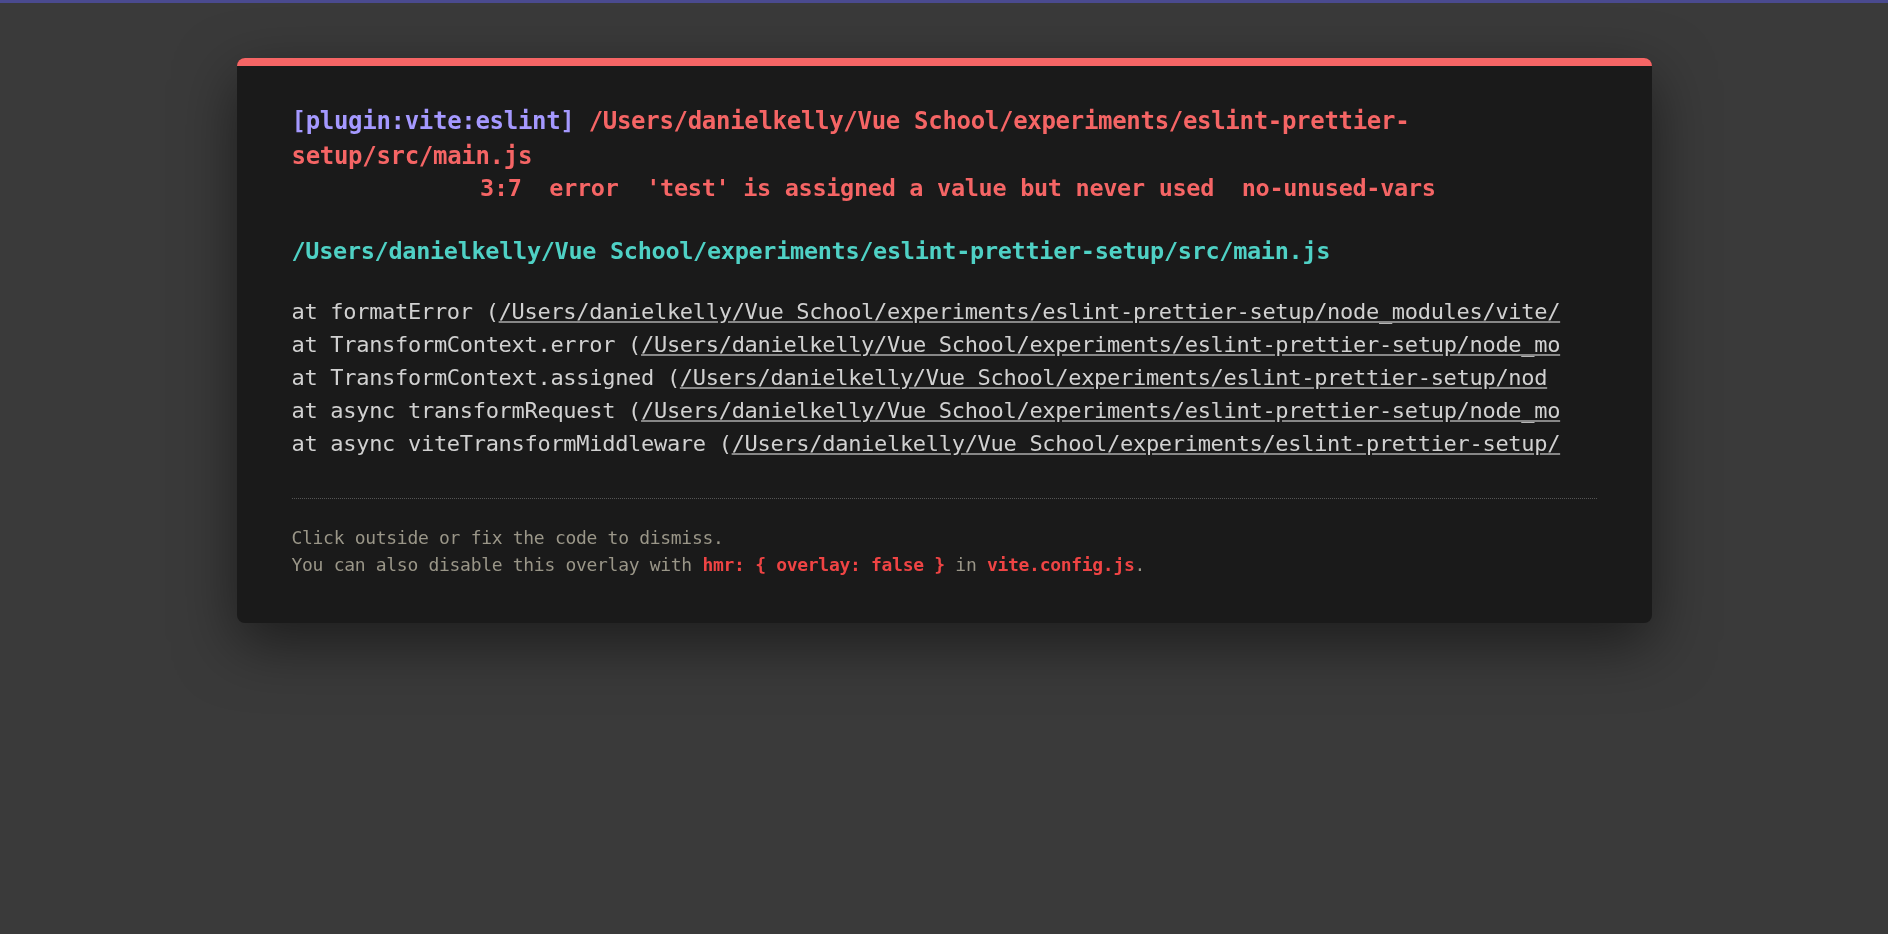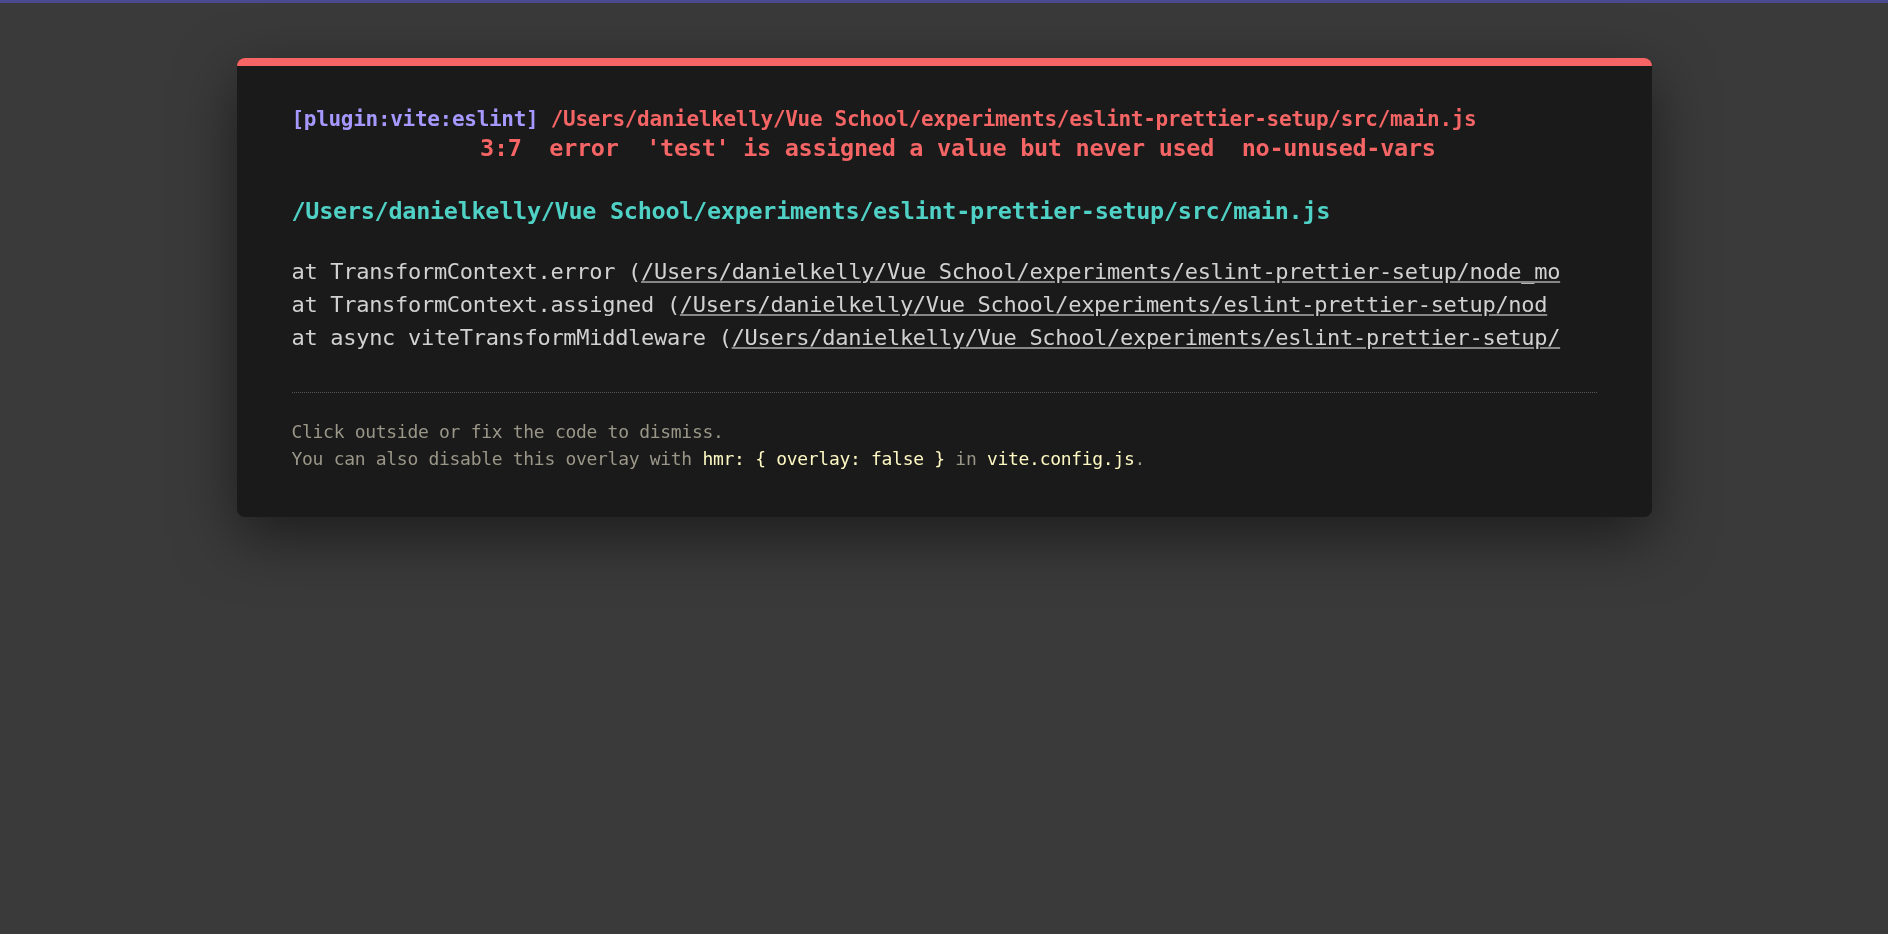--- a/index.html
+++ b/index.html
@@ -31,21 +31,21 @@
   box-shadow: 0 20px 60px rgba(0,0,0,0.5);
 }
 .overlay-top-border {
   height: 8px;
   background: #f56565;
 }
 .overlay-content {
   padding: 38px 55px 45px;
 }
 .error-header {
-  font-size: 21px;
+  font-size: 24px;
   font-weight: 700;
   line-height: 1.45;
   letter-spacing: -0.3px;
 }
 .plugin-tag {
   color: #a599ff;
 }
 .error-path {
   color: #f56565;
 }
@@ -92,21 +92,22 @@
   border-top: 1px dotted #555;
   margin: 38px 0 25px;
 }
 .tip {
   color: #9a9688;
   font-size: 18px;
   line-height: 1.5;
   letter-spacing: -0.3px;
 }
 .config-code {
-  color: #fef9c3;
+  color: #ef4444;
+  font-weight: bold;
 }
 </style>
 </head>
 <body>
 
 <div class="top-bar"></div>
 
 <div class="overlay-container">
   <div class="overlay">
     <div class="overlay-top-border"></div>
@@ -117,22 +118,24 @@
         <span> </span>
         <span class="error-path">/Users/danielkelly/Vue School/experiments/eslint-prettier-setup/src/main.js</span>
       </div>
 
       <div class="error-detail">  3:7  error  'test' is assigned a value but never used  no-unused-vars</div>
 
 
       <div class="file-path">/Users/danielkelly/Vue School/experiments/eslint-prettier-setup/src/main.js</div>
 
       <div class="stack-trace">
+        <div class="stack-line"><span>    at formatError (</span><span class="stack-path">/Users/danielkelly/Vue School/experiments/eslint-prettier-setup/node_modules/vite/</span></div>
         <div class="stack-line"><span>    at TransformContext.error (</span><span class="stack-path">/Users/danielkelly/Vue School/experiments/eslint-prettier-setup/node_mo</span></div>
         <div class="stack-line"><span>    at TransformContext.assigned (</span><span class="stack-path">/Users/danielkelly/Vue School/experiments/eslint-prettier-setup/nod</span></div>
+        <div class="stack-line"><span>    at async transformRequest (</span><span class="stack-path">/Users/danielkelly/Vue School/experiments/eslint-prettier-setup/node_mo</span></div>
         <div class="stack-line"><span>    at async viteTransformMiddleware (</span><span class="stack-path">/Users/danielkelly/Vue School/experiments/eslint-prettier-setup/</span></div>
       </div>
 
       <hr class="divider">
 
       <div class="tip">
         <div>Click outside or fix the code to dismiss.</div>
         <div>
           <span>You can also disable this overlay with </span><span class="config-code">hmr: { overlay: false }</span><span> in </span><span class="config-code">vite.config.js</span><span>.</span>
         </div>

